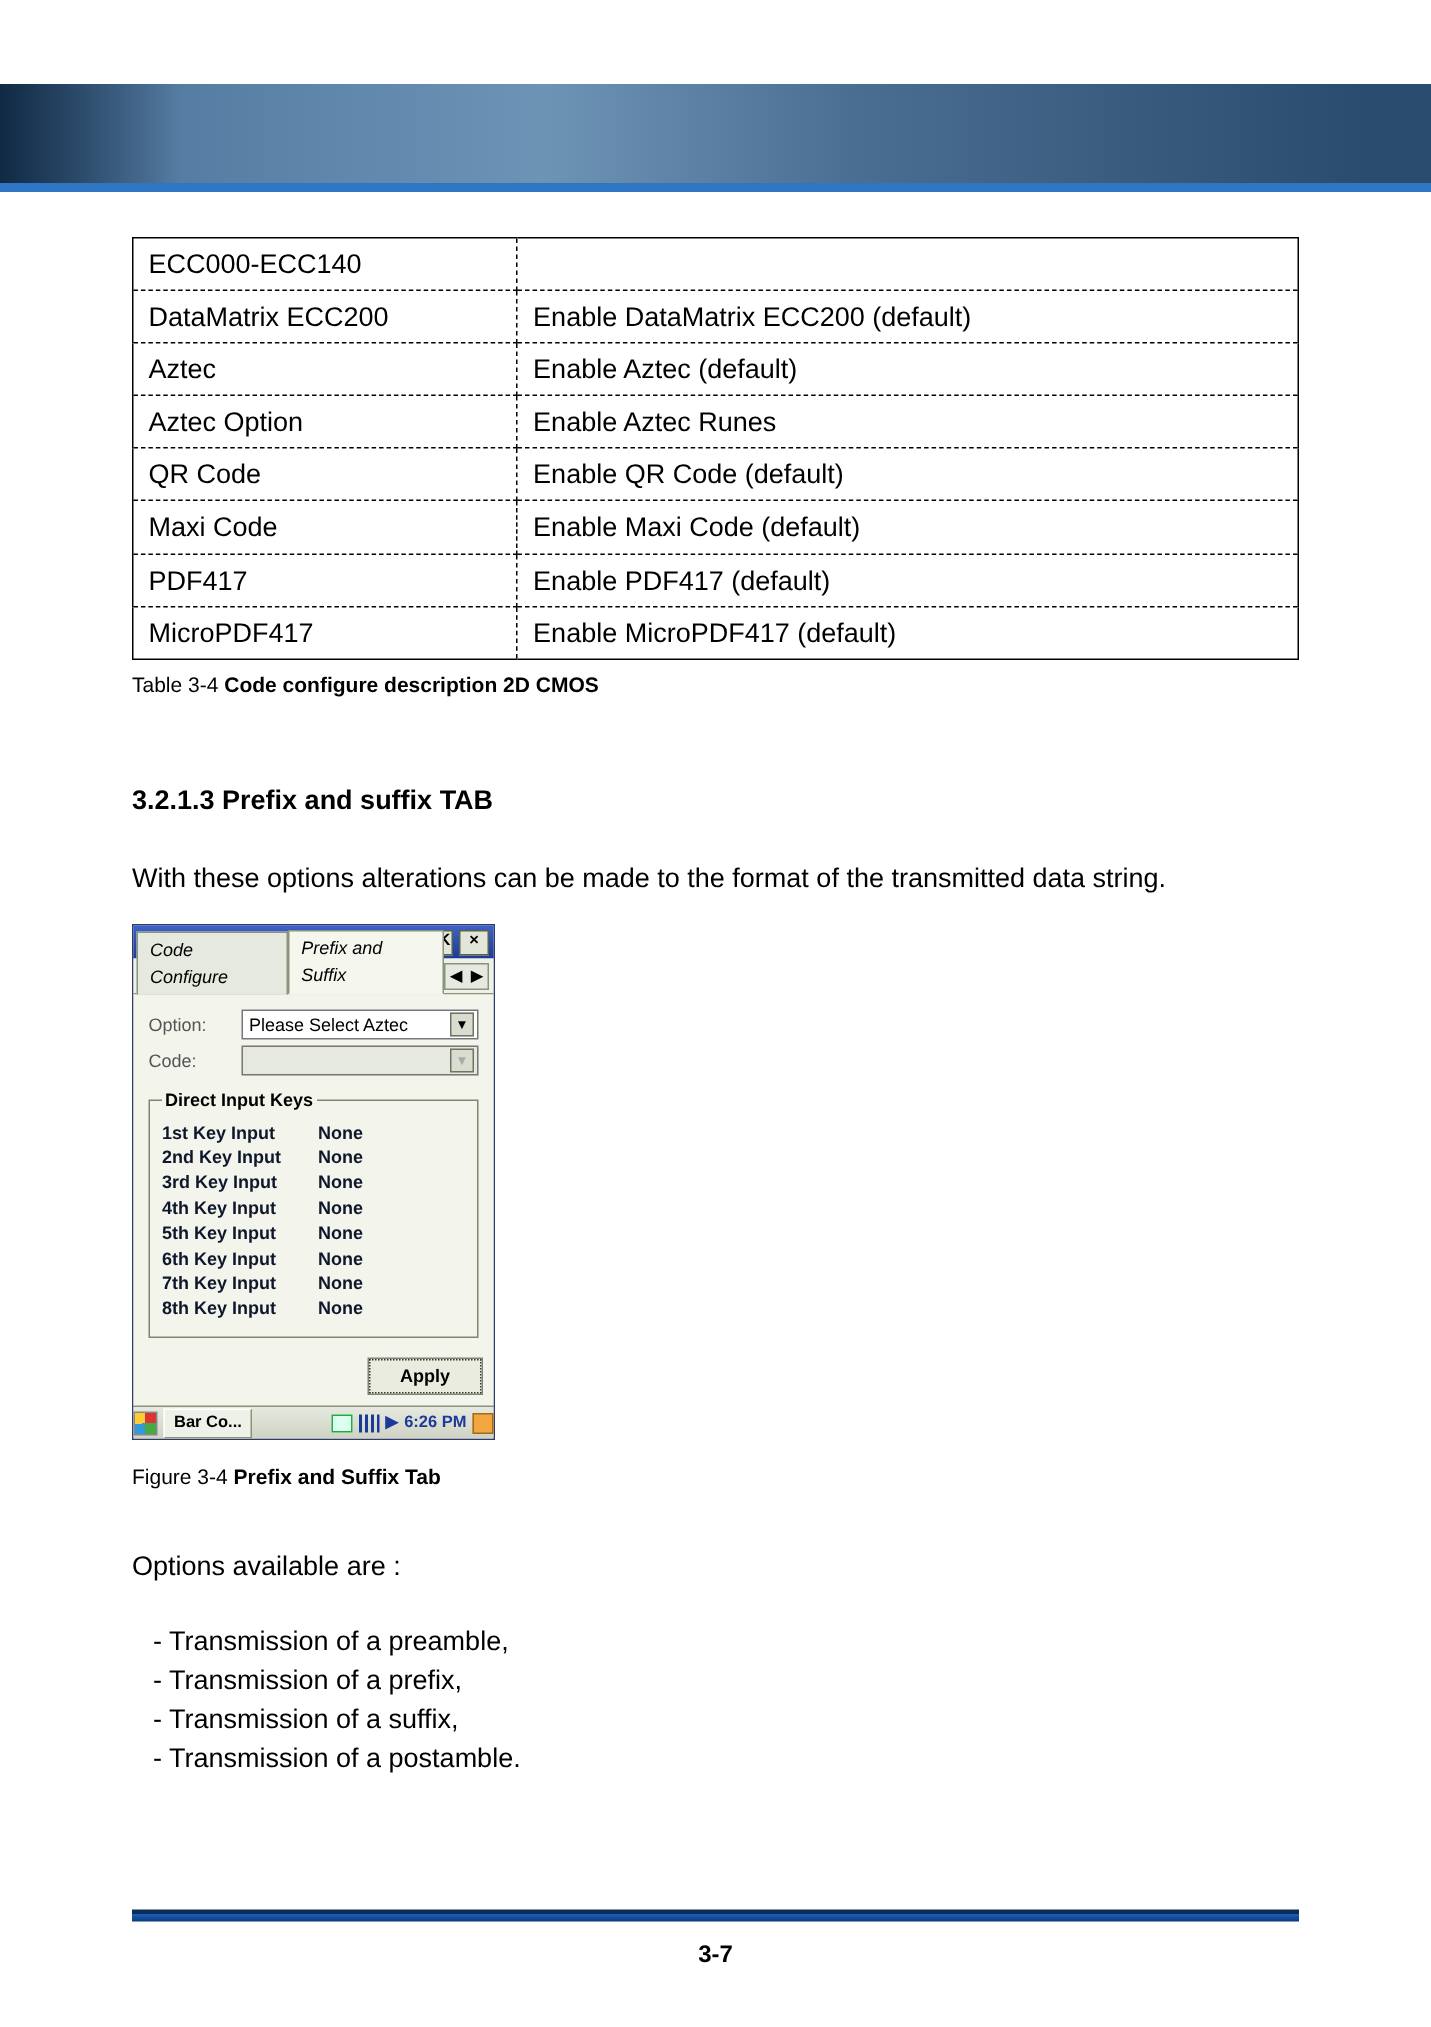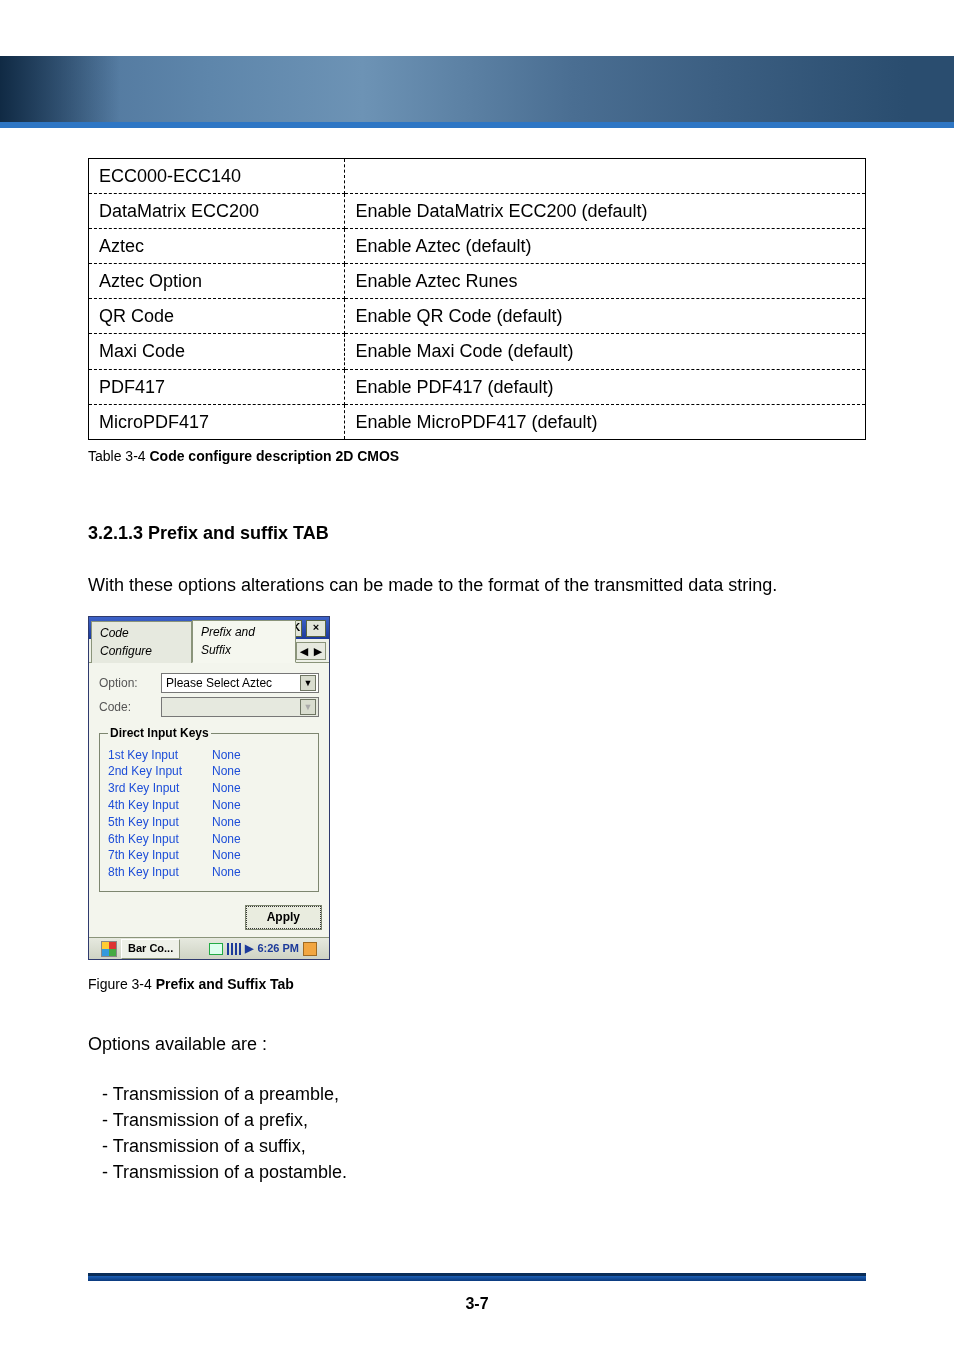--- a/index.html
+++ b/index.html
@@ -151,39 +151,39 @@
     border:1px solid #6e7563;
     display:flex; align-items:center; justify-content:center;
     font-size:9px;
   }
   fieldset.direct {
     border:1px solid #7d8670;
     margin-top:8px;
     padding:4px 8px 10px 8px;
   }
   fieldset.direct legend { font-weight:bold; font-size:12px; padding:0 2px; }
-  .key-row { display:flex; gap:14px; font-size:12px; color:#1d4ed8; line-height:1.4; }
+  .key-row { display:flex; gap:14px; font-size:12px; color:#0f172a; line-height:1.4;font-weight:bold; }
   .key-row span:first-child{ width:90px; }
   .apply-row { text-align:right; padding:6px 8px 8px 0; background:#f3f5ed; }
   .apply-btn {
     display:inline-block;
     padding:2px 20px;
     border:1px dotted #333;
     outline:1px solid #7d8670;
     background:#e9ecdf;
     font-weight:bold;
     font-size:12px;
   }
   .taskbar {
     height:22px;
     background:linear-gradient(#e6e9df,#cfd3c4);
     border-top:1px solid #8a947a;
     display:flex;
     align-items:center;
-    padding:0 12px;
+    padding:0 0;
     font-size:11px;
     gap:4px;
   }
   .start-icon{
     width:16px;height:16px;
     display:inline-block;
     background:conic-gradient(#d33 0 25%, #4a4 0 50%, #39d 0 75%, #fc3 0 100%);
     border:1px solid #888;
   }
   .task-btn{

